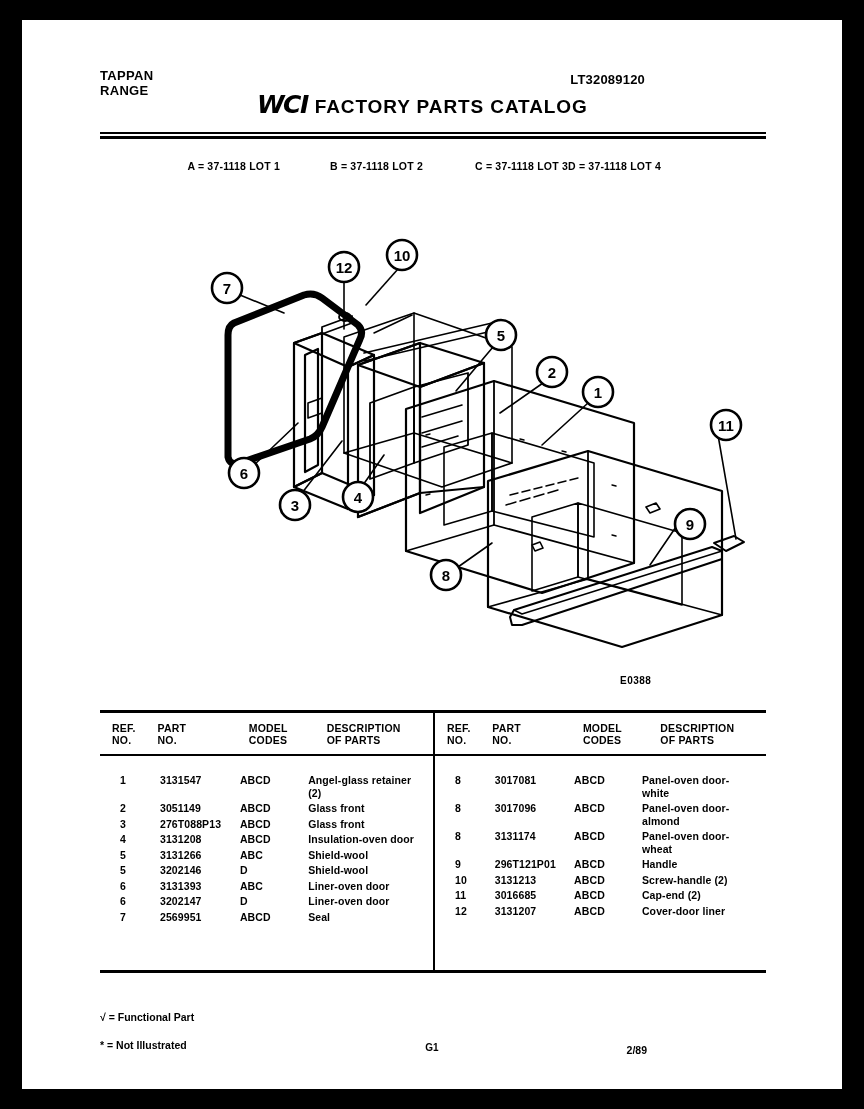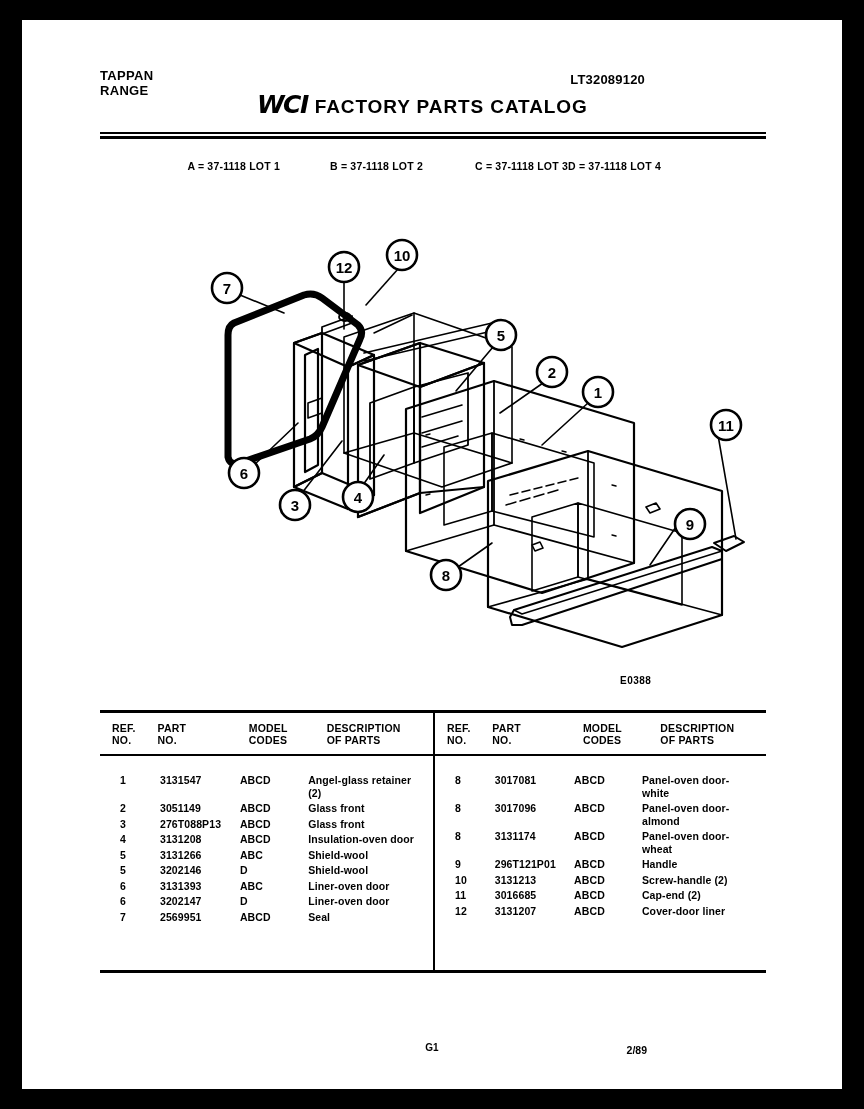--- a/index.html
+++ b/index.html
@@ -541,18 +541,22 @@
                 <div class="c-part">3131207</div>
                 <div class="c-model">ABCD</div>
                 <div class="cell-desc"><span>Cover-door liner</span></div>
               </div>
             </div>
         </div>
 
         <div class="tbl-rule-bot"></div>
       </div>
 
+      <div class="footnotes">
+        <div class="fn">√ = Functional Part</div>
+        <div class="fn">* = Not Illustrated</div>
+      </div>
       <div class="page-num">G1</div>
       <div class="rev-date">2/89</div>
 
     </div>
   </div>
 </div>
 
 </body></html>

